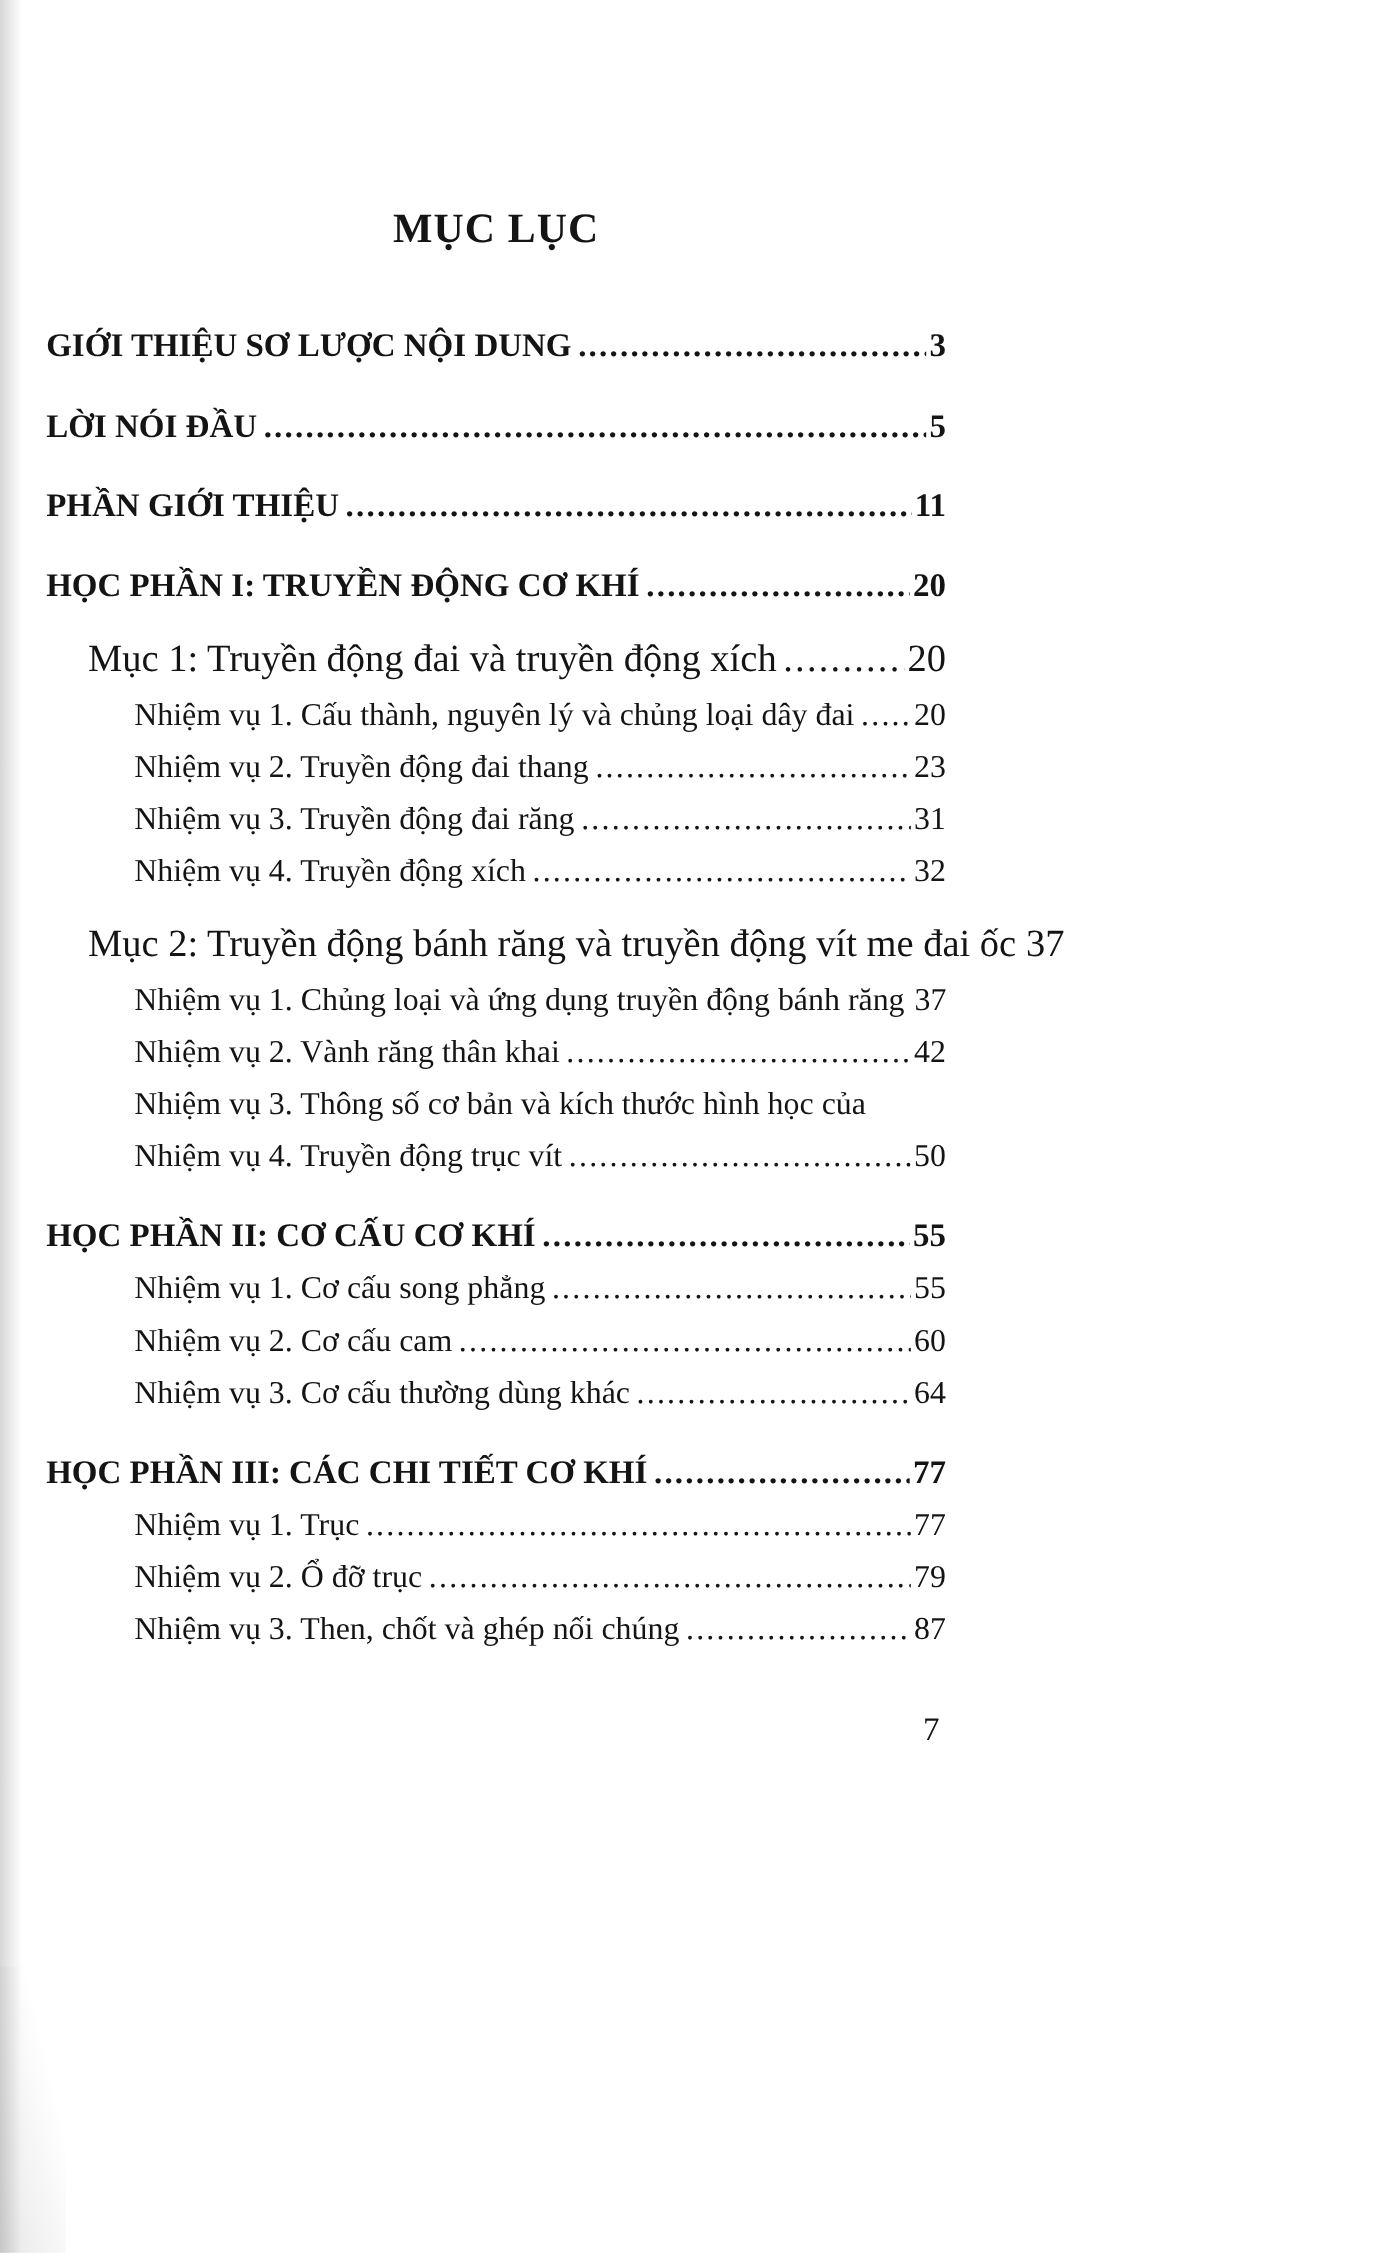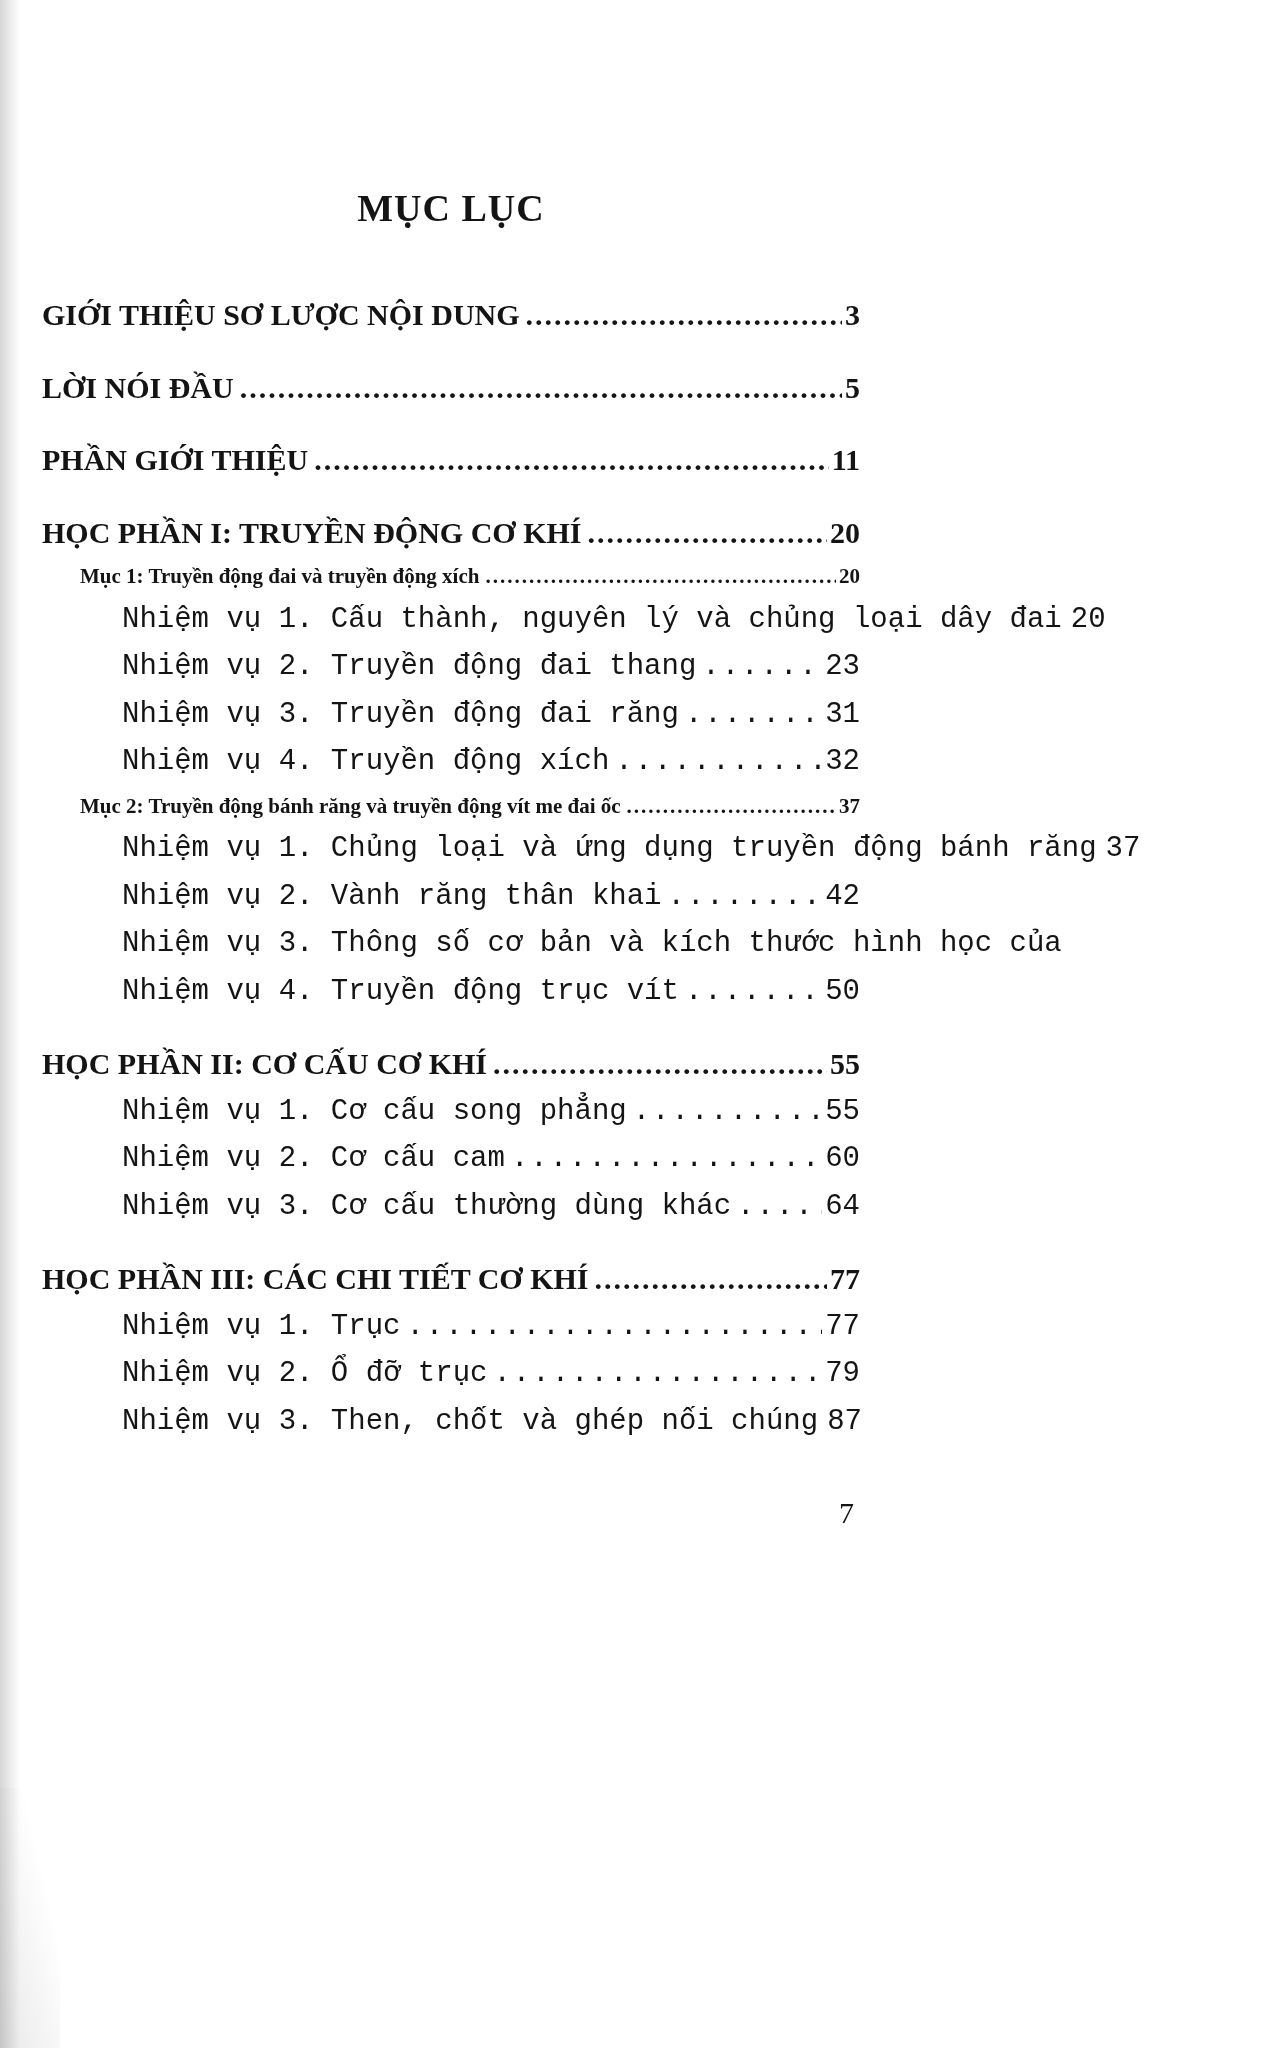--- a/index.html
+++ b/index.html
@@ -52,28 +52,27 @@
     margin-top: 15px;
     font-size: 29px;
     line-height: 1.12;
   }
   .row.part {
     font-weight: bold;
     font-size: 30px;
     margin-top: 39px;
   }
   .row.muc {
-    font-weight: bold;
-    font-size: 21px;
+    font-weight: normal;
+    font-size: 35px;
     padding-left: 38px;
-    margin-top: 16px;
+    margin-top: 30px;
   }
   .row.nv {
     padding-left: 80px;
-    font-family: Liberation Mono, monospace;
   }
   .row.multiline {
     display: block;
   }
   .line2 {
     display: flex;
     align-items: baseline;
     padding-left: 150px;
     margin-top: 12px;
   }

